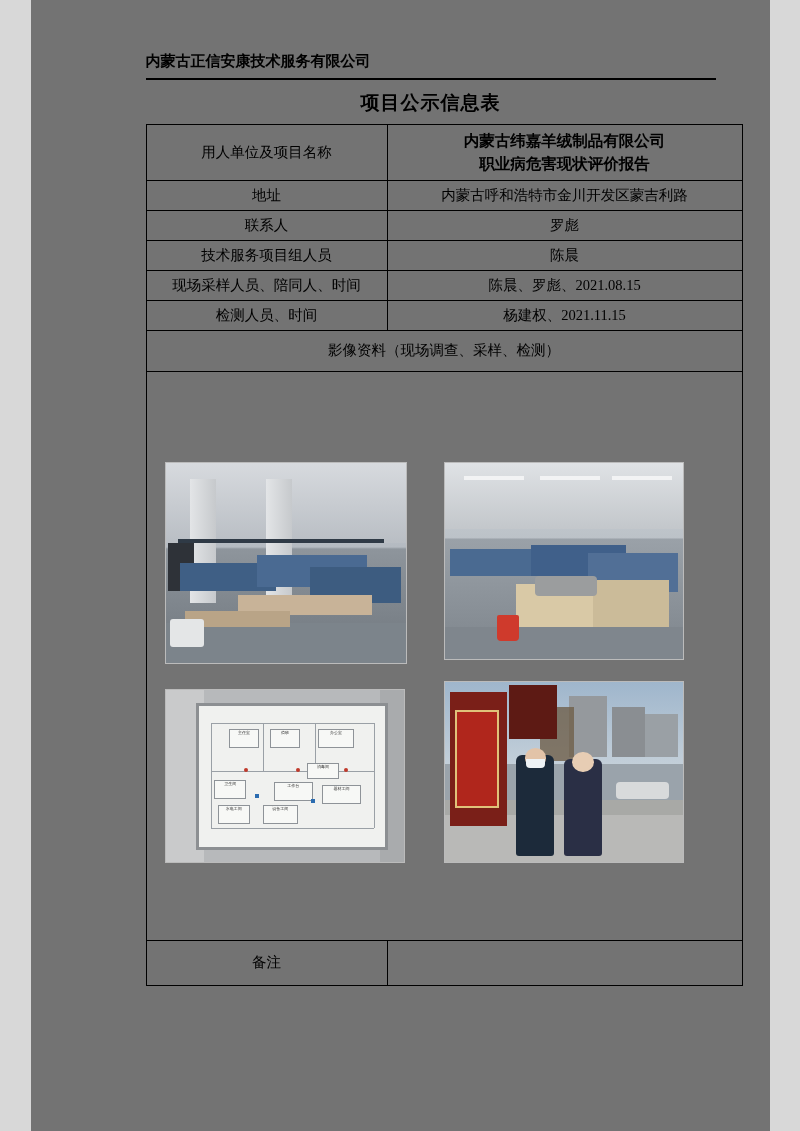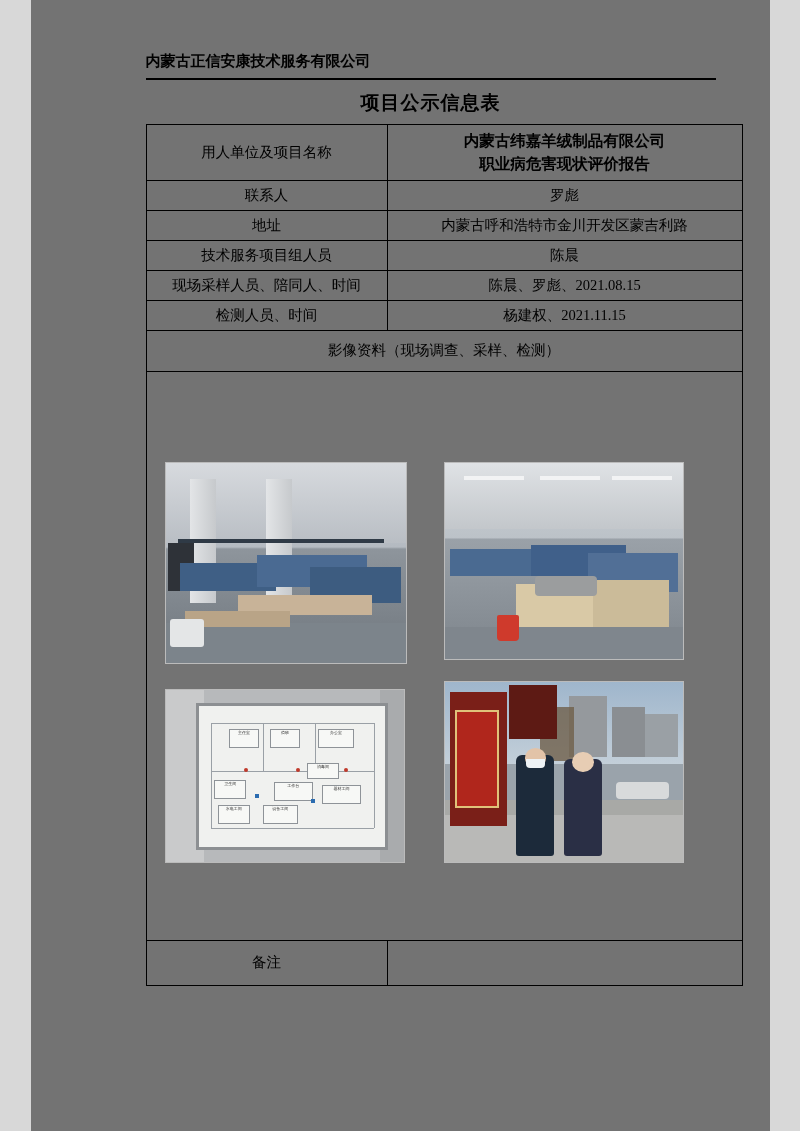--- a/index.html
+++ b/index.html
@@ -179,26 +179,26 @@
   <table class="info">
     <tbody>
         <tr>
       <td class="label">用人单位及项目名称</td>
       <td class="value bold">
         <div>内蒙古纬嘉羊绒制品有限公司</div>
         <div>职业病危害现状评价报告</div>
       </td>
     </tr>
     <tr>
+      <td class="label">地址</td>
+      <td class="value">内蒙古呼和浩特市金川开发区蒙吉利路</td>
+    </tr>
+    <tr>
       <td class="label">联系人</td>
       <td class="value">罗彪</td>
-    </tr>
-    <tr>
-      <td class="label">地址</td>
-      <td class="value">内蒙古呼和浩特市金川开发区蒙吉利路</td>
     </tr>
     <tr>
       <td class="label">技术服务项目组人员</td>
       <td class="value">陈晨</td>
     </tr>
     <tr>
       <td class="label">现场采样人员、陪同人、时间</td>
       <td class="value">陈晨、罗彪、2021.08.15</td>
     </tr>
     <tr>

